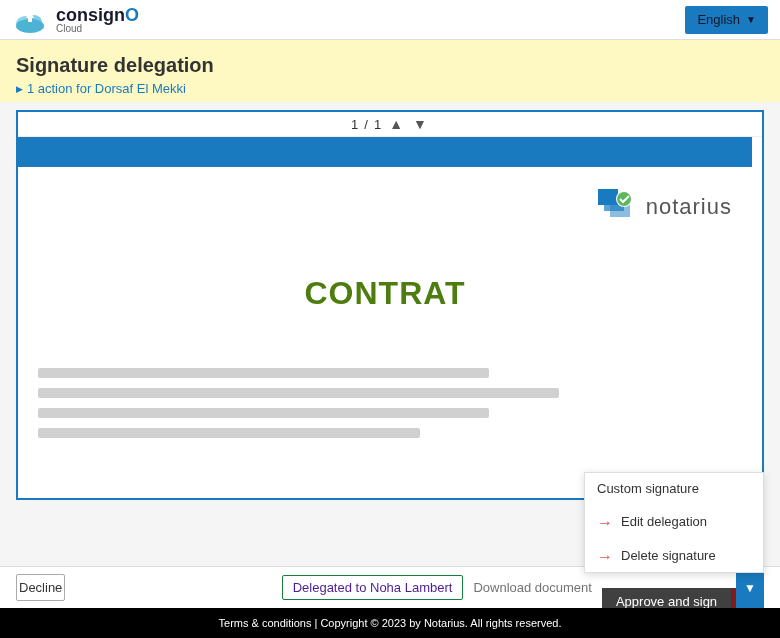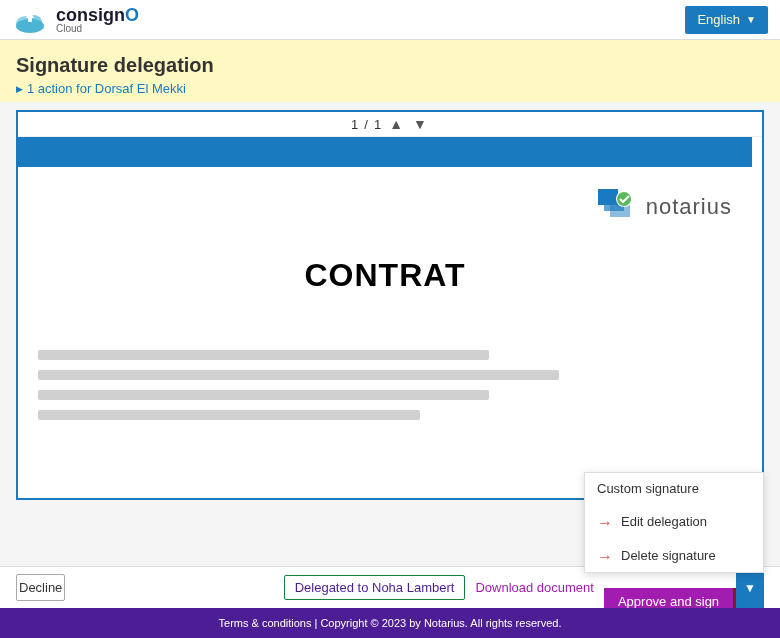--- a/index.html
+++ b/index.html
@@ -38,21 +38,21 @@
     .logo-sub {
       font-size: 10px;
       color: #666;
     }
     .lang-selector {
       position: absolute;
       right: 12px;
       top: 50%;
       transform: translateY(-50%);
       background: #1a7abf;
-      color: #fef9c3;
+      color: #0f172a;
       border: none;
       padding: 5px 12px;
       font-size: 13px;
       cursor: pointer;
       display: flex;
       align-items: center;
       gap: 6px;
       border-radius: 2px;
       height: 28px;
     }
@@ -128,38 +128,38 @@
     .doc-blue-bar {
       background: #1a7abf;
       height: 30px;
       margin: 0 -20px 20px -20px;
       width: calc(100% + 40px);
     }
     .doc-notarius-logo {
       display: flex;
       justify-content: flex-end;
       align-items: center;
-      margin-bottom: 30px;
+      margin-bottom: 48px;
       gap: 0;
     }
     .notarius-icon {
       width: 50px;
       height: 40px;
     }
     .notarius-text {
       font-size: 22px;
       color: #555;
       font-weight: 300;
       letter-spacing: 1px;
     }
     .doc-title {
       text-align: center;
       font-size: 32px;
       font-weight: 900;
-      color: #000000;
+      color: #4d7c0f;
       margin-bottom: 56px;
       letter-spacing: 1px;
     }
     .doc-lines {
       margin-top: 10px;
     }
     .doc-line {
       height: 10px;
       background: #d0d0d0;
       border-radius: 2px;
@@ -200,37 +200,37 @@
       position: relative;
     }
     .delegated-badge {
       border: 1px solid #15803d;
       color: #4c1d95;
       font-size: 13px;
       padding: 4px 10px;
       border-radius: 2px;
     }
     .download-link {
-      color: #a21caf;
+      color: #737373;
       font-size: 13px;
       text-decoration: none;
       cursor: pointer;
     }
     .btn-approve-group {
       display: flex;
       align-items: stretch;
     }
     .btn-approve {
-      background: #a21caf;
+      background: #404040;
       color: white;
       border: none;
       padding: 6px 14px;
       font-size: 13px;
       cursor: pointer;
-      border-right: 3px solid #7f1d1d;
+      border-right: 5px solid #7f1d1d;
       margin-top: 28px;
     }
     .btn-approve-dropdown {
       background: #1a7abf;
       color: white;
       border: none;
       padding: 6px 8px;
       cursor: pointer;
       font-size: 12px;
     }
@@ -261,21 +261,21 @@
       font-weight: bold;
     }
 
     
     .footer {
       position: absolute;
       bottom: 0;
       left: 0;
       right: 0;
       height: 30px;
-      background: #4c1d95;
+      background: #000000;
       display: flex;
       align-items: center;
       justify-content: center;
     }
     .footer-text {
       font-size: 11px;
       color: white;
     }
 
     

